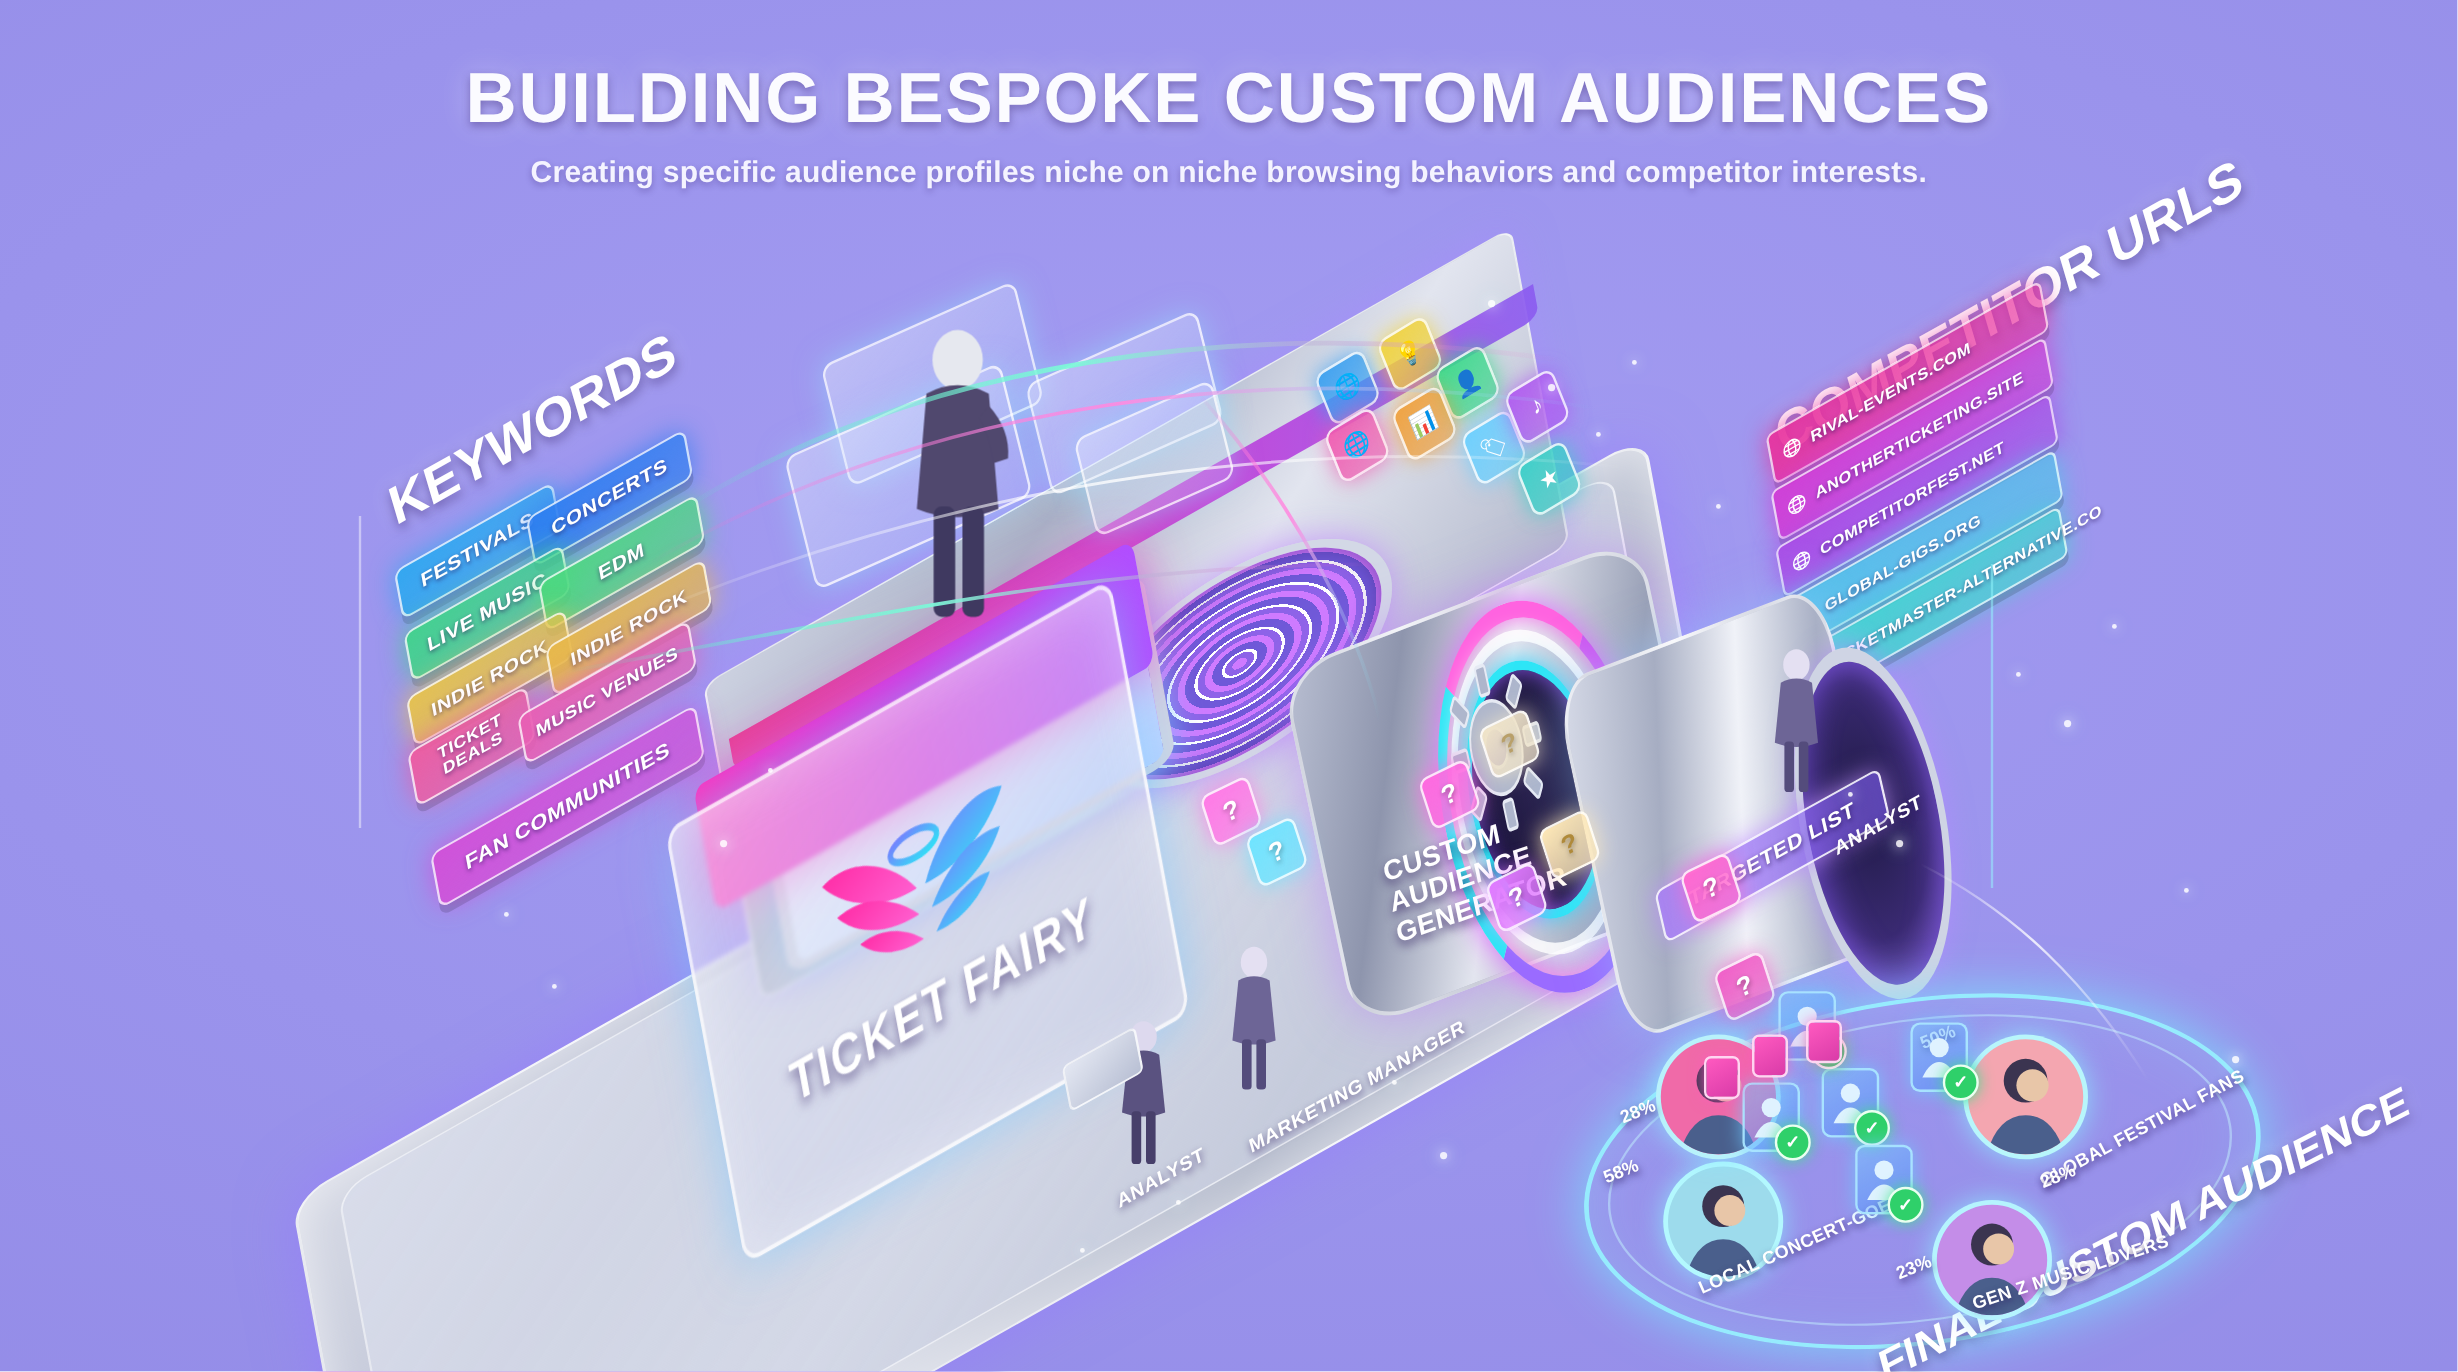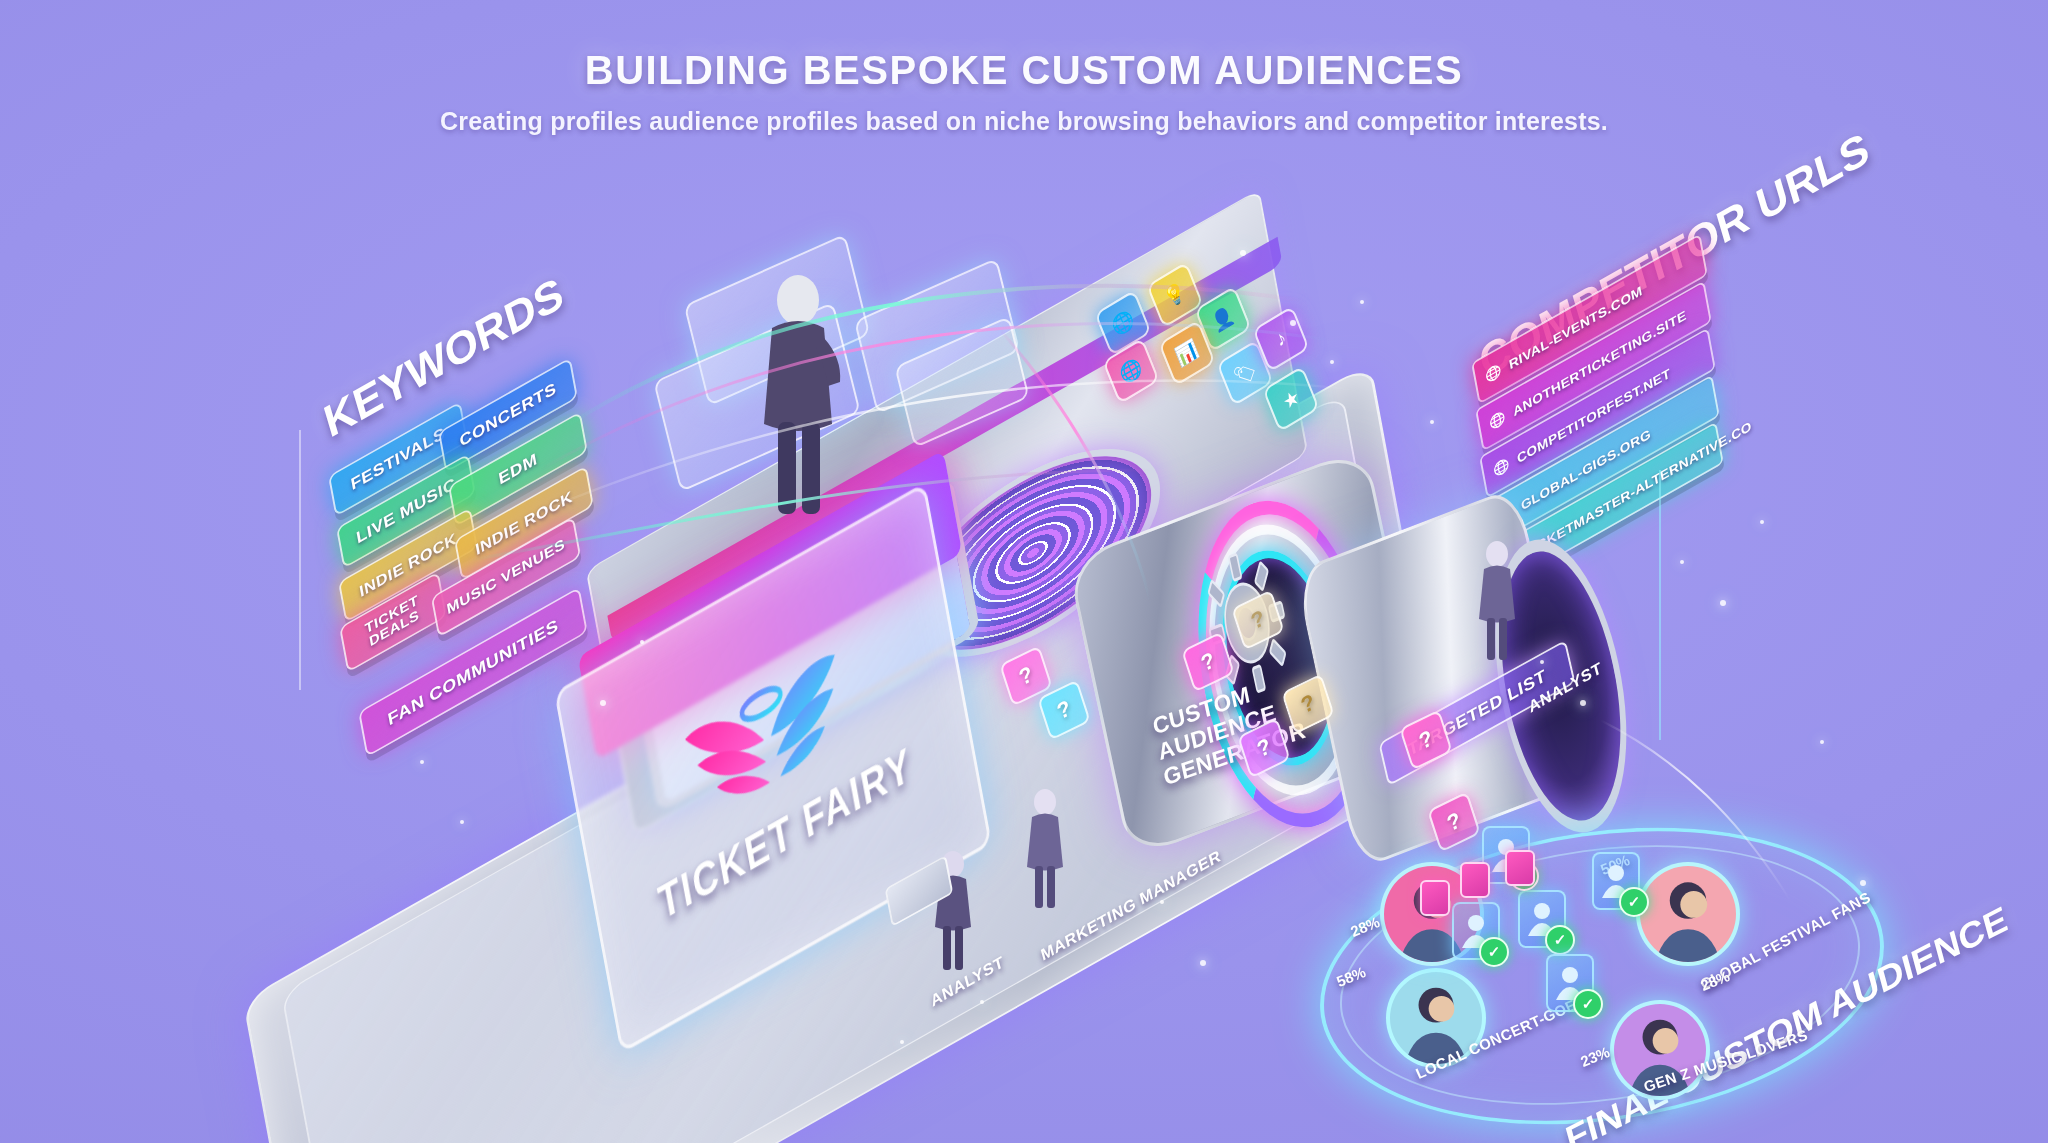--- a/index.html
+++ b/index.html
@@ -11,21 +11,21 @@
   #stage {
     position: relative;
     width: 2048px; height: 1143px;
     background: radial-gradient(ellipse 120% 100% at 50% 40%, #a49cf2 0%, #9a93ec 45%, #8f87e4 100%);
     overflow: hidden;
   }
 
   
   #header { position:absolute; top:48px; left:0; width:2048px; text-align:center; }
   #title {
-    font-size: 40px; font-weight: 900; letter-spacing: 1.5px;
+    font-size: 59px; font-weight: 900; letter-spacing: 1.5px;
     color:#fbfbff; margin:0;
     text-shadow: 0 3px 7px rgba(60,40,120,.45), 0 0 26px rgba(255,255,255,.35);
   }
   #subtitle {
     font-size: 25px; font-weight: 600; color:#f4f3ff; margin:14px 0 0 0;
     letter-spacing:.2px;
     text-shadow: 0 2px 5px rgba(60,40,120,.38);
   }
 
   
@@ -323,21 +323,21 @@
     transform: rotate(-14deg) skewY(-10deg);
   }
 </style>
 </head>
 <body>
 
 <div id="stage">
 
   <div id="header">
     <h1 id="title">BUILDING BESPOKE CUSTOM AUDIENCES</h1>
-    <p id="subtitle">Creating profiles audience profiles based on niche browsing behaviors and competitor interests.</p>
+    <p id="subtitle">Creating specific audience profiles niche on niche browsing behaviors and competitor interests.</p>
   </div>
 
   <div id="platform-rim"></div>
   <div id="platform"></div>
   <div id="platform-inner"></div>
   <div id="platform-upper"></div>
   <div id="platform-upper-edge"></div>
 
   <div id="vortex"></div>
   <div id="screen-deck"></div>

